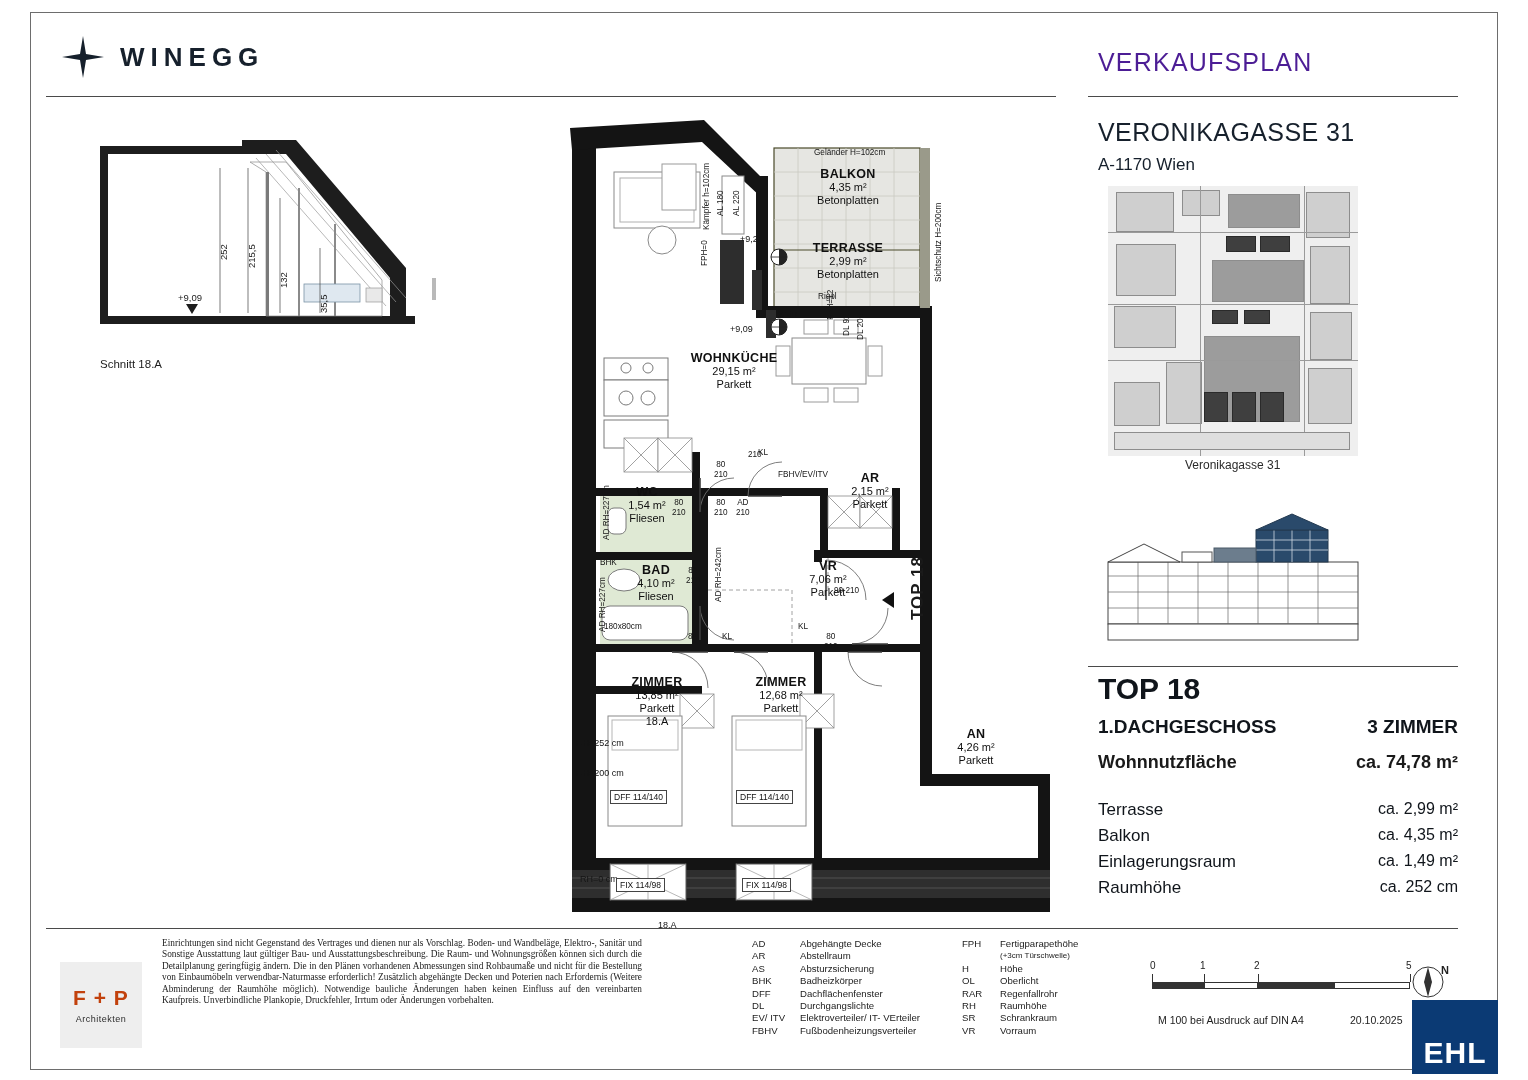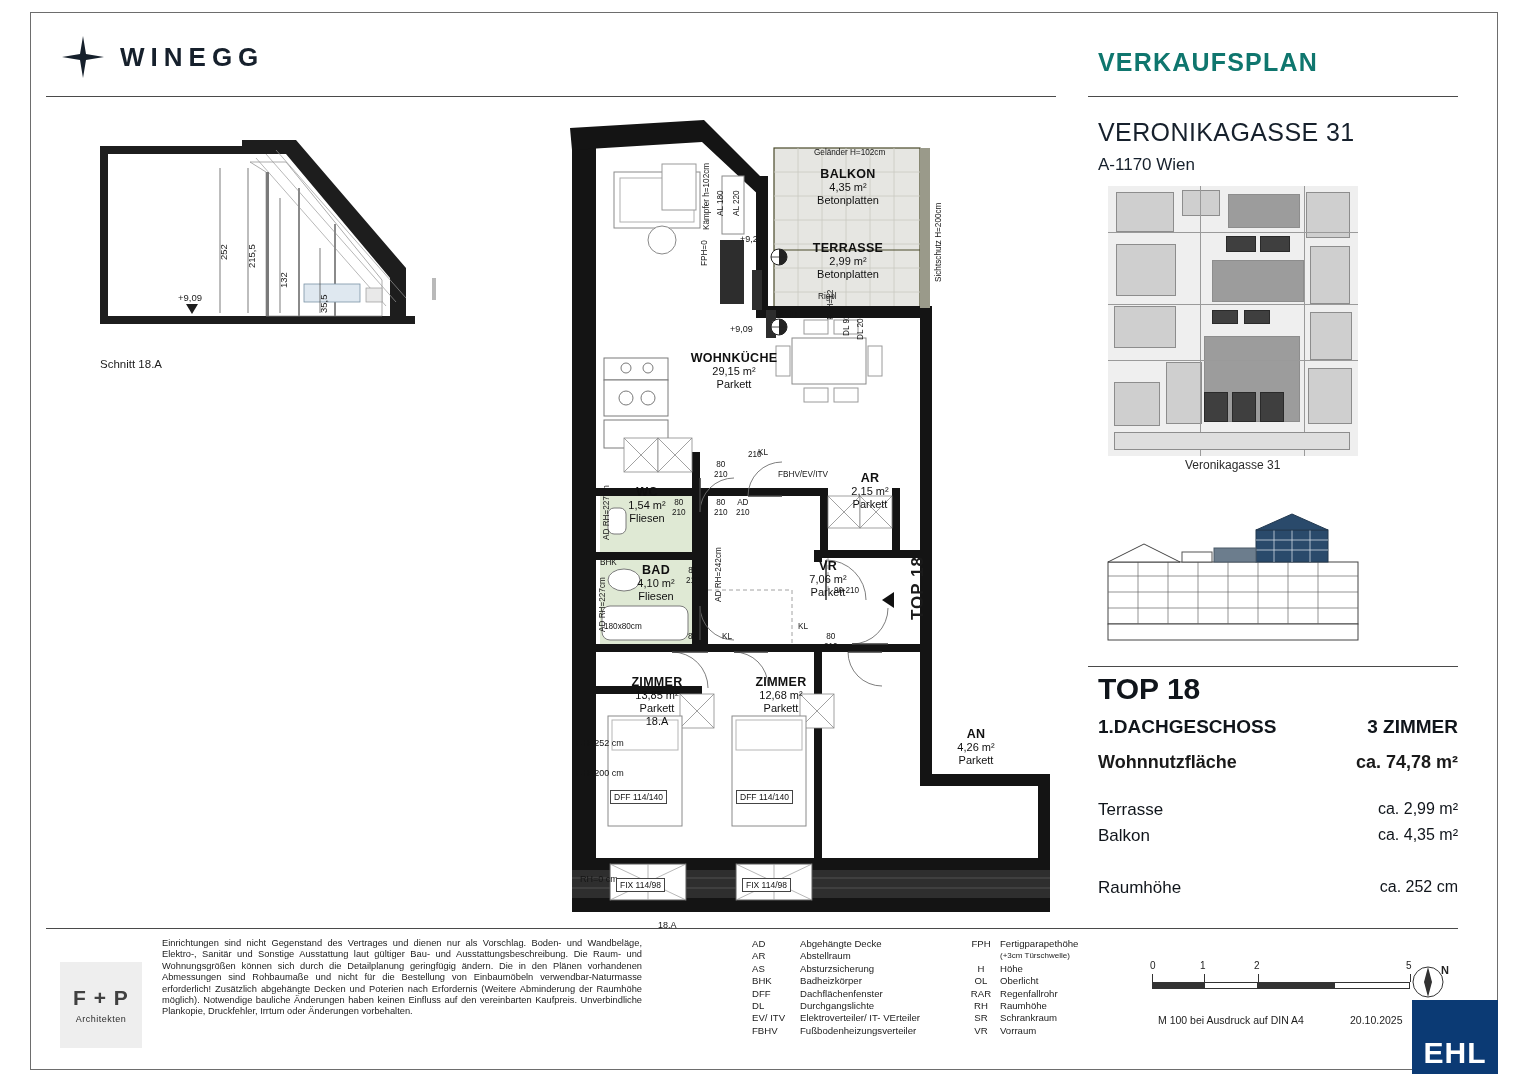--- a/index.html
+++ b/index.html
@@ -31,21 +31,21 @@
   .logo-wrap {
     position:absolute; left:62px; top:36px; display:flex; align-items:center; gap:16px;
   }
   .logo-star { width:42px; height:42px; position:relative; }
   .logo-star svg { display:block; }
   .logo-text {
     font-size:26px; letter-spacing:6px; font-weight:700; color:#16202c;
   }
   .verkaufsplan {
     position:absolute; left:1098px; top:48px;
-    font-size:25px; font-weight:700; letter-spacing:1.2px; color:#0f766e;
+    font-size:25px; font-weight:400; letter-spacing:1.2px; color:#4c1d95;
   }
   .addr1 {
     position:absolute; left:1098px; top:118px;
     font-size:25px; font-weight:400; letter-spacing:0.4px; color:#16202c;
   }
   .addr2 {
     position:absolute; left:1098px; top:155px;
     font-size:17px; color:#16202c;
   }
 
@@ -82,34 +82,34 @@
   .bold17 { font-weight:700; font-size:18px; }
 
   
   .footrule {
     position:absolute; left:46px; top:928px; width:1412px; height:1px; background:#4a4a4a;
   }
   .fp-logo {
     position:absolute; left:60px; top:962px; width:82px; height:86px;
     background:#eeeeee; display:flex; flex-direction:column; align-items:center; justify-content:center;
   }
-  .fp-logo .fp1 { font-size:21px; font-weight:700; letter-spacing:1px; color:#404040; }
+  .fp-logo .fp1 { font-size:21px; font-weight:700; letter-spacing:1px; color:#c2410c; }
   .fp-logo .fp2 { font-size:9px; letter-spacing:0.5px; color:#2b2b2b; margin-top:4px;}
   .disclaimer {
     position:absolute; left:162px; top:938px; width:480px;
-    font-size:9.3px; line-height:11.4px; color:#1c1c1c; text-align:justify;
+    font-size:9.3px; line-height:11.4px; color:#1c1c1c; text-align:justify;font-family:Liberation Serif, serif;
   }
   .abbr {
     position:absolute; top:938px; font-size:9.6px; line-height:12.4px; color:#1c1c1c;
   }
   .abbr .row { display:flex; }
   .abbr .k { width:48px; font-weight:400; }
   .abbr .v { }
   .abbr2 { left:752px; }
-  .abbr3 { left:962px;text-align:center; }
+  .abbr3 { left:962px; }
   .abbr3 .k { width:38px; }
 
   .scalebar { position:absolute; left:1150px; top:960px; width:264px; height:34px; }
   .scalebar .tick { position:absolute; top:14px; width:1px; height:8px; background:#333; }
   .scalebar .num { position:absolute; top:0px; font-size:10px; color:#222; }
   .scalebar .seg { position:absolute; top:22px; height:7px; border:1px solid #333; }
   .seg-dark { background:#333; }
   .seg-light { background:#fff; }
   .m100 {
     position:absolute; left:1158px; top:1014px; font-size:10.5px; color:#1c1c1c;
@@ -242,20 +242,24 @@
   </div>
 
   <div class="rowline" style="top:800px;">
     <span class="lbl">Terrasse</span>
     <span class="val">ca. 2,99 m²</span>
   </div>
   <div class="rowline" style="top:826px;">
     <span class="lbl">Balkon</span>
     <span class="val">ca. 4,35 m²</span>
   </div>
+  <div class="rowline" style="top:852px;">
+    <span class="lbl">Einlagerungsraum</span>
+    <span class="val">ca. 1,49 m²</span>
+  </div>
   <div class="rowline" style="top:878px;">
     <span class="lbl">Raumhöhe</span>
     <span class="val">ca. 252 cm</span>
   </div>
 
   <div class="section-draw">
     <svg width="400" height="220" viewBox="0 0 400 220">
 
       <rect x="10" y="18" width="8" height="178" fill="#1d1d1d"></rect>
       <rect x="10" y="188" width="315" height="8" fill="#1d1d1d"></rect>

